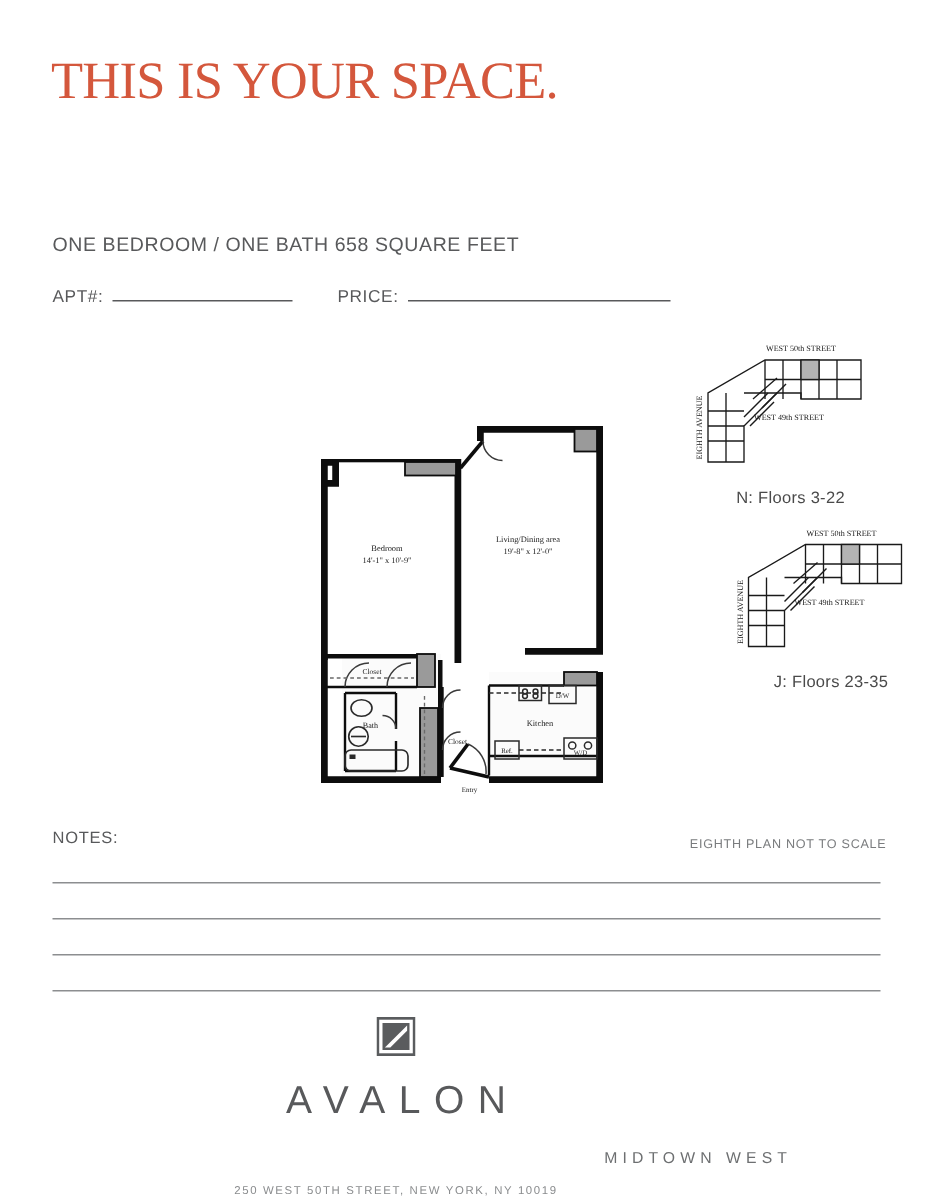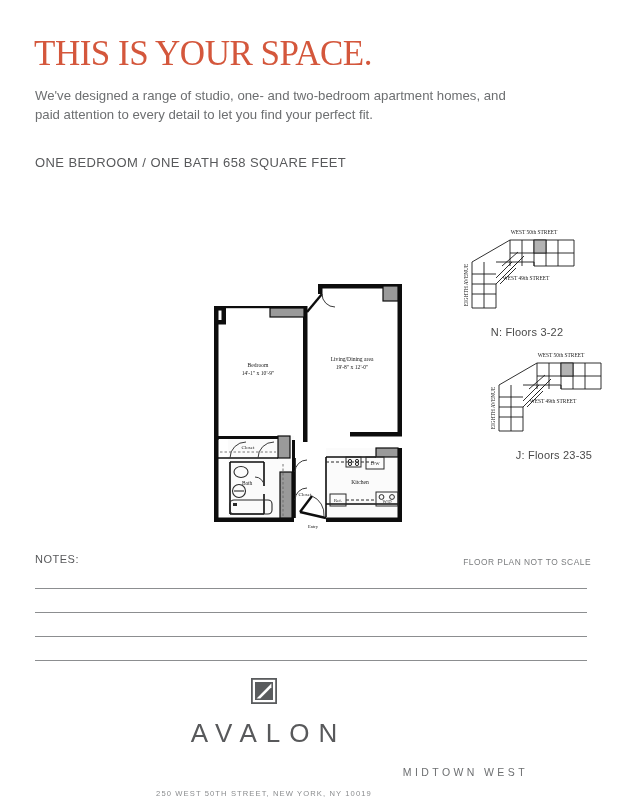--- a/index.html
+++ b/index.html
@@ -152,27 +152,26 @@
     color: #8a8c8e;
   }
 </style>
 </head>
 <body>
 
 <div class="page">
 
   <div class="title">THIS IS YOUR SPACE.</div>
 
-  <div class="subtitle">
-    <div>We've designed a range of studio, one- and two-bedroom apartment homes, and</div>
-    <div>paid attention to every detail to let you find your perfect fit.</div>
-  </div>
 
   <div class="specs">ONE BEDROOM / ONE BATH 658 SQUARE FEET</div>
 
+  <div class="fields">
+    <span>APT#:</span><span class="rule rule-apt"></span><span class="gap"></span><span>PRICE:</span><span class="rule rule-price"></span>
+  </div>
 
   <div class="keyplan n">
     <svg class="kp-svg" width="130" height="92" viewBox="0 0 130 92">
       <g fill="none" stroke="#1a1a1a" stroke-width="0.9">
 
         <path d="M48 18 L112 18 L112 44 L72 44 L72 40 L56 40 L34 62 L34 86 L10 86 L10 40 Z"></path>
 
         <path d="M48 18 L48 44"></path>
         <path d="M60 18 L60 44"></path>
         <path d="M72 18 L72 44"></path>
@@ -369,21 +368,21 @@
         <text x="160" y="212" font-size="5.6">Kitchen</text>
         <text x="175" y="193" font-size="4.6">D/W</text>
         <text x="138" y="230" font-size="4.6">Ref.</text>
         <text x="187" y="231" font-size="4.6">W/D</text>
         <text x="113" y="256" font-size="4.6">Entry</text>
       </g>
     </svg>
   </div>
 
   <div class="notes-label">NOTES:</div>
-  <div class="scale-note">FLOOR PLAN NOT TO SCALE</div>
+  <div class="scale-note">EIGHTH PLAN NOT TO SCALE</div>
 
   <div class="note-lines">
     <div class="note-line"></div>
     <div class="note-line"></div>
     <div class="note-line"></div>
     <div class="note-line"></div>
   </div>
 
   <div class="footer">
     <svg class="logo-mark" viewBox="0 0 26 26">

